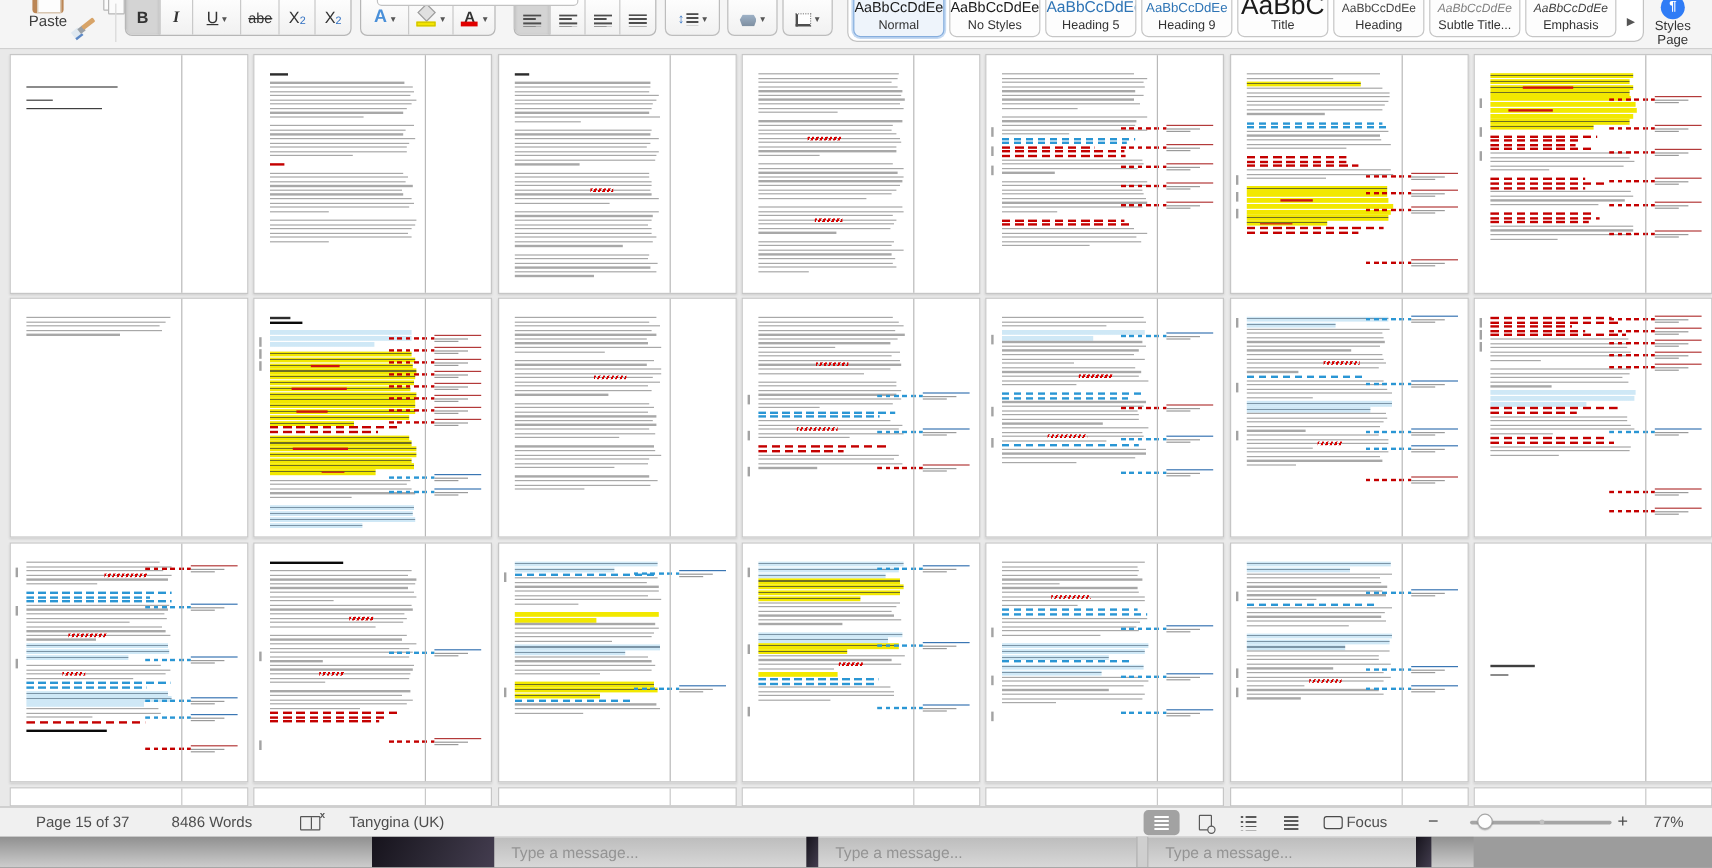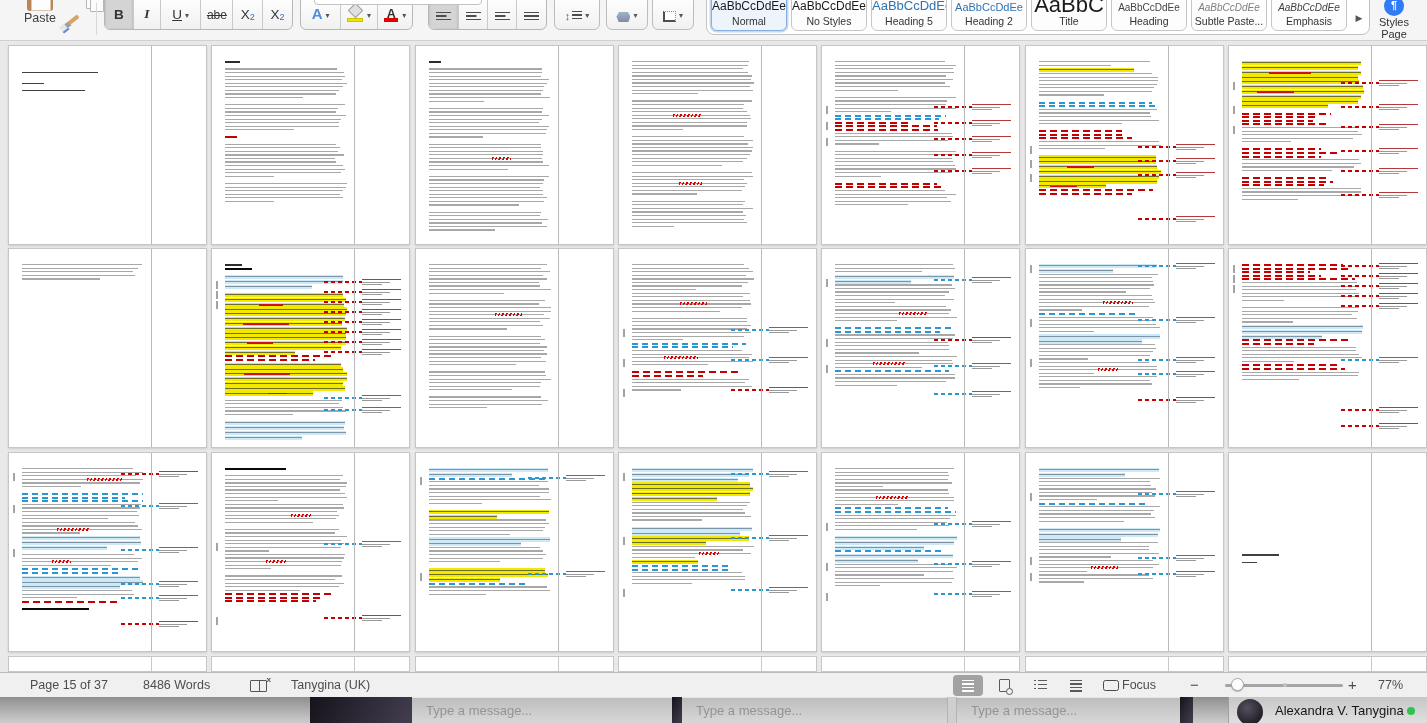--- a/index.html
+++ b/index.html
@@ -249,33 +249,33 @@
         <div class="chip" style="left: 84px;">
           <div class="prev ">AaBbCcDdEe</div>
           <div class="lbl">No Styles</div>
         </div>
         <div class="chip" style="left: 164px;">
           <div class="prev prev-h1">AaBbCcDdEe</div>
           <div class="lbl">Heading 5</div>
         </div>
         <div class="chip" style="left: 244px;">
           <div class="prev prev-h2">AaBbCcDdEe</div>
-          <div class="lbl">Heading 2</div>
+          <div class="lbl">Heading 9</div>
         </div>
         <div class="chip" style="left: 324px;">
           <div class="prev prev-title">AaBbC</div>
           <div class="lbl">Title</div>
         </div>
         <div class="chip" style="left: 404px;">
           <div class="prev prev-sub">AaBbCcDdEe</div>
           <div class="lbl">Heading</div>
         </div>
         <div class="chip" style="left: 484px;">
           <div class="prev prev-semph">AaBbCcDdEe</div>
-          <div class="lbl">Subtle Paste...</div>
+          <div class="lbl">Subtle Title...</div>
         </div>
         <div class="chip" style="left: 564px;">
           <div class="prev prev-emph">AaBbCcDdEe</div>
           <div class="lbl">Emphasis</div>
         </div>
       </div>
     <div id="gallery-more">▶</div>
 
     <div id="styles-pane">
       <div class="circ">¶</div>
@@ -1585,20 +1585,15 @@
     <div class="bs-img" style="left:672px;width:10px"></div>
     <div class="bs-input" style="left:682px;width:265px">
         <span>Type a message...</span>
       </div>
     <div class="bs-gap" style="left:947px;width:10px"></div>
     <div class="bs-input" style="left:957px;width:223px">
         <span>Type a message...</span>
       </div>
     <div class="bs-img" style="left:1180px;width:13px"></div>
     <div class="bs-titlebar" style="left:1193px;width:35px"></div>
-    <div id="contact-panel">
-      <div id="contact-avatar"></div>
-      <div id="contact-name">Alexandra V. Tanygina</div>
-      <div id="contact-status"></div>
-    </div>
   </div>
 
 </div>
 
 </body></html>

